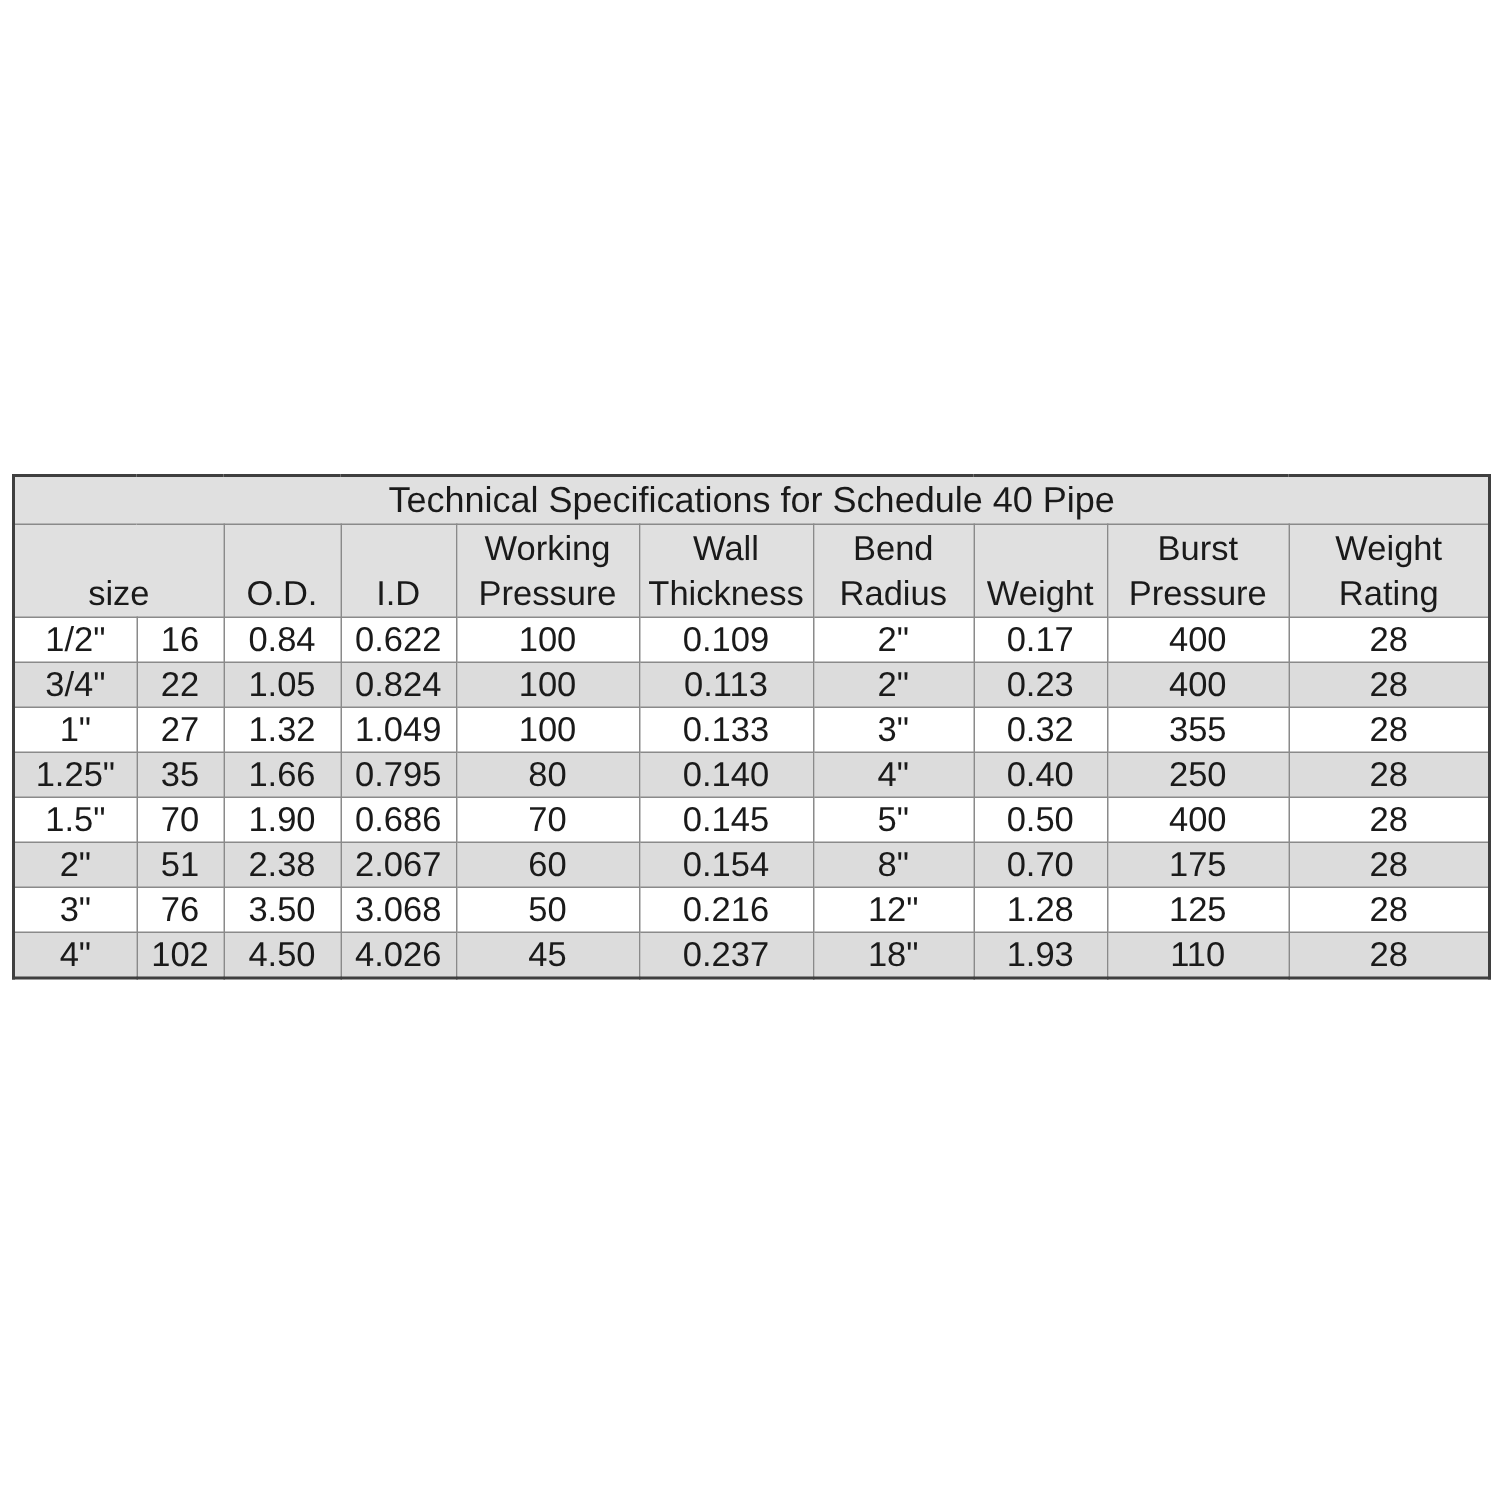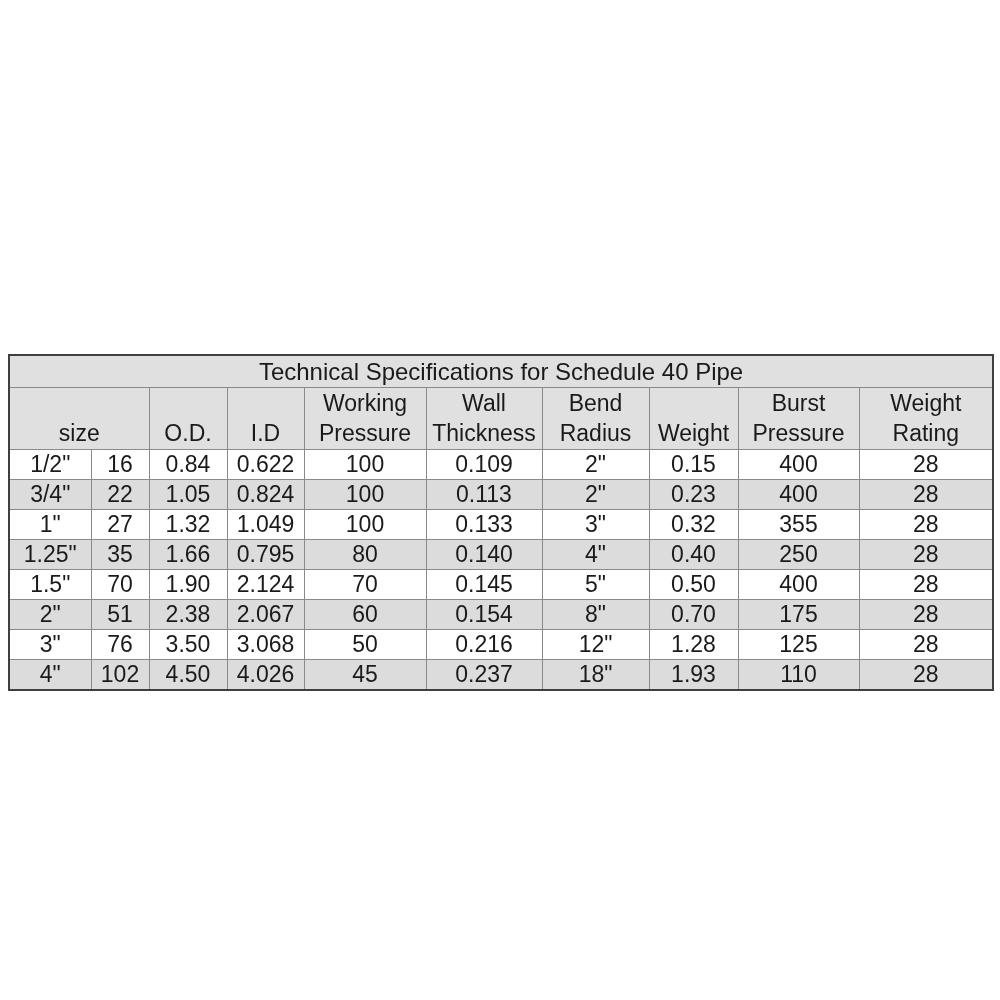--- a/index.html
+++ b/index.html
@@ -24,21 +24,20 @@
     width:1000px;height:1000px;
   }
   table.spec{
     position:absolute;
     left:8px;top:316px;
     width:984px;
     border-collapse:collapse;
     table-layout:fixed;
     background:var(--row-bg);
     border:2px solid var(--frame);
-    margin-top:38px;
   }
   table.spec th, table.spec td{
     border:1px solid var(--grid);
     padding:0 2px;
     text-align:center;
     font-weight:400;
     font-size:23px;
     line-height:1.25;
     color:var(--text);
     overflow:hidden;
@@ -101,21 +100,21 @@
     </thead>
     <tbody>
         <tr>
           <td>1/2"</td>
           <td>16</td>
           <td>0.84</td>
           <td>0.622</td>
           <td>100</td>
           <td>0.109</td>
           <td>2"</td>
-          <td>0.15</td>
+          <td>0.17</td>
           <td>400</td>
           <td>28</td>
         </tr>
         <tr class="stripe">
           <td>3/4"</td>
           <td>22</td>
           <td>1.05</td>
           <td>0.824</td>
           <td>100</td>
           <td>0.113</td>
@@ -145,21 +144,21 @@
           <td>0.140</td>
           <td>4"</td>
           <td>0.40</td>
           <td>250</td>
           <td>28</td>
         </tr>
         <tr>
           <td>1.5"</td>
           <td>70</td>
           <td>1.90</td>
-          <td>2.124</td>
+          <td>0.686</td>
           <td>70</td>
           <td>0.145</td>
           <td>5"</td>
           <td>0.50</td>
           <td>400</td>
           <td>28</td>
         </tr>
         <tr class="stripe">
           <td>2"</td>
           <td>51</td>

